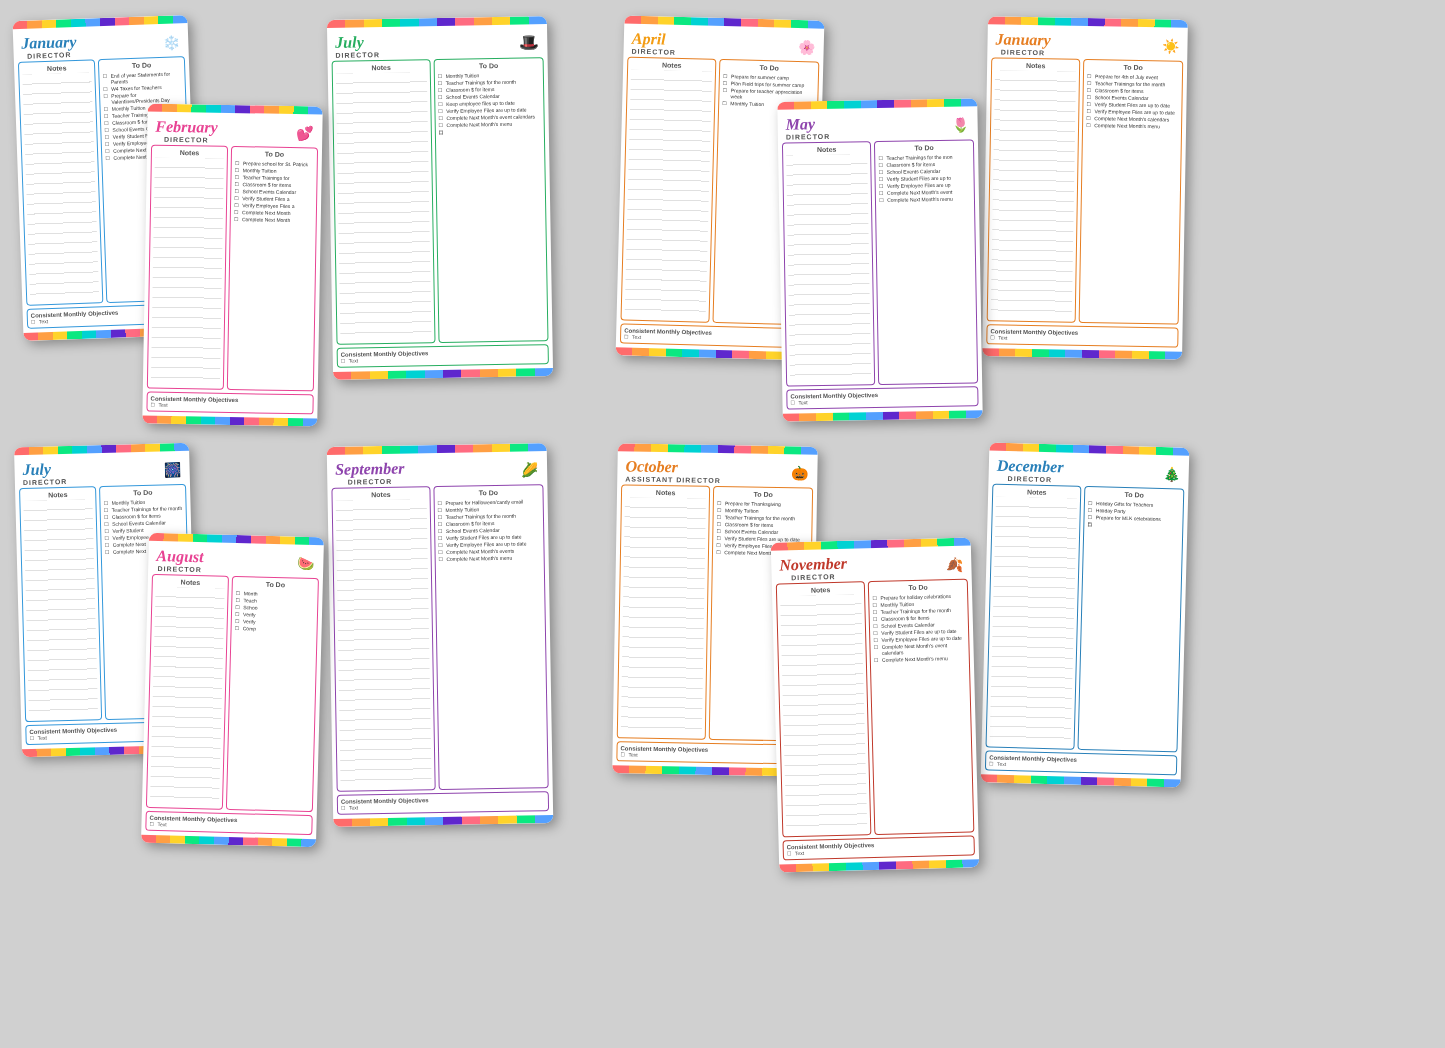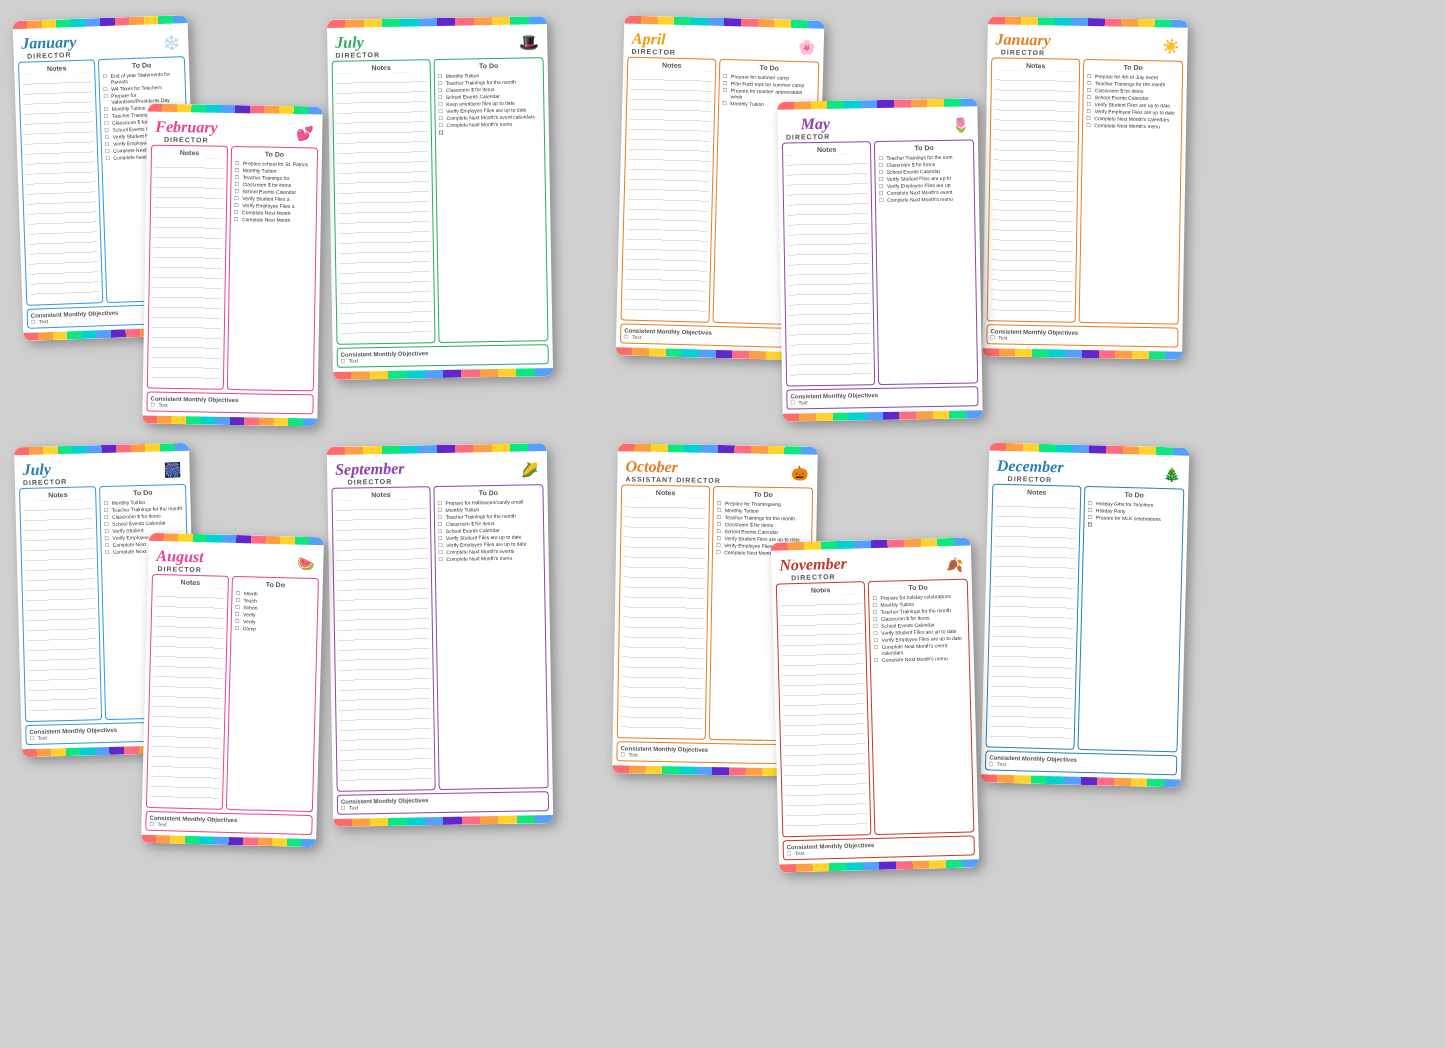--- a/index.html
+++ b/index.html
@@ -86,21 +86,21 @@
       font-weight: bold;
       font-size: 16px;
       color: #2980b9;
       font-style: italic;
     }
 
     .month-title.january { color: #2980b9; }
     .month-title.february { color: #e84393; }
     .month-title.march { color: #27ae60; }
     .month-title.april { color: #f39c12; }
-    .month-title.may { color: #8e44ad; text-align: right; }
+    .month-title.may { color: #8e44ad; }
     .month-title.june { color: #e67e22; }
     .month-title.july { color: #2980b9; }
     .month-title.august { color: #e84393; }
     .month-title.september { color: #8e44ad; }
     .month-title.october { color: #e67e22; }
     .month-title.november { color: #c0392b; }
     .month-title.december { color: #2980b9; }
 
     .director-label {
       font-size: 7px;

